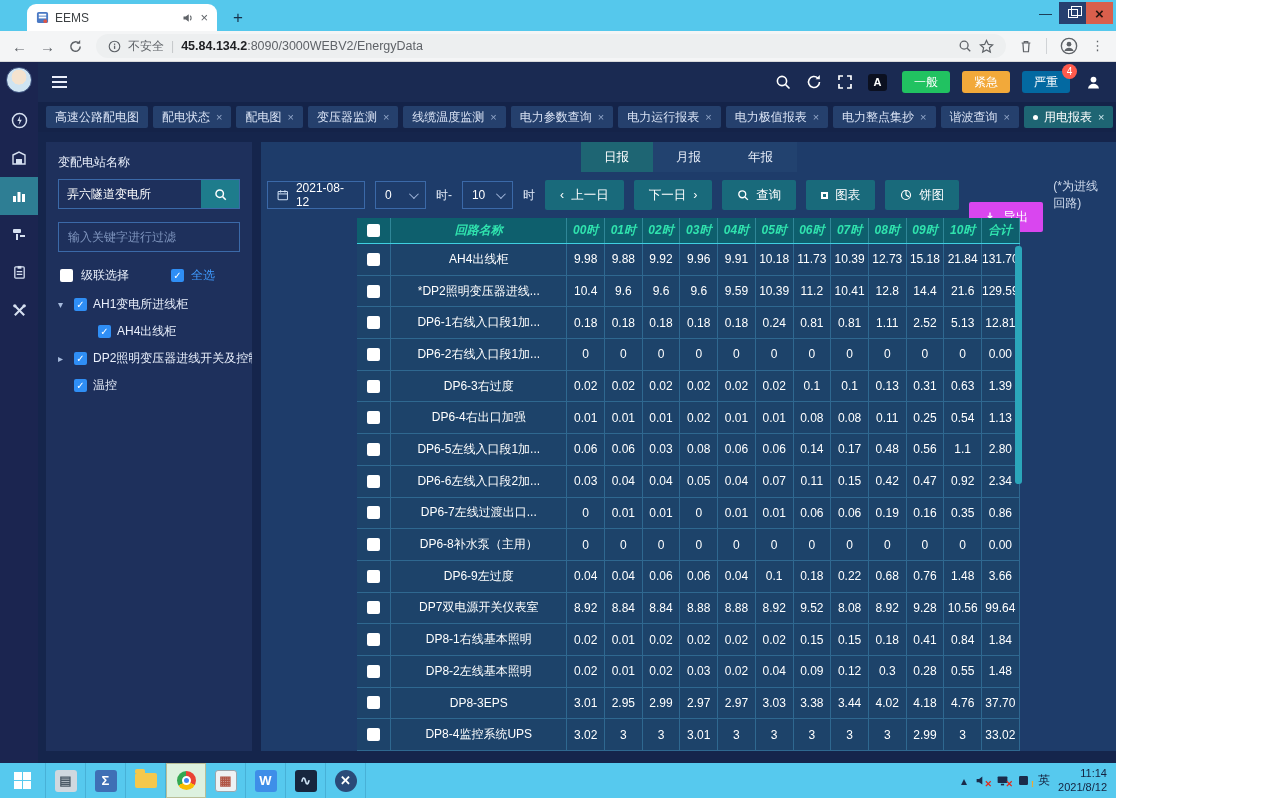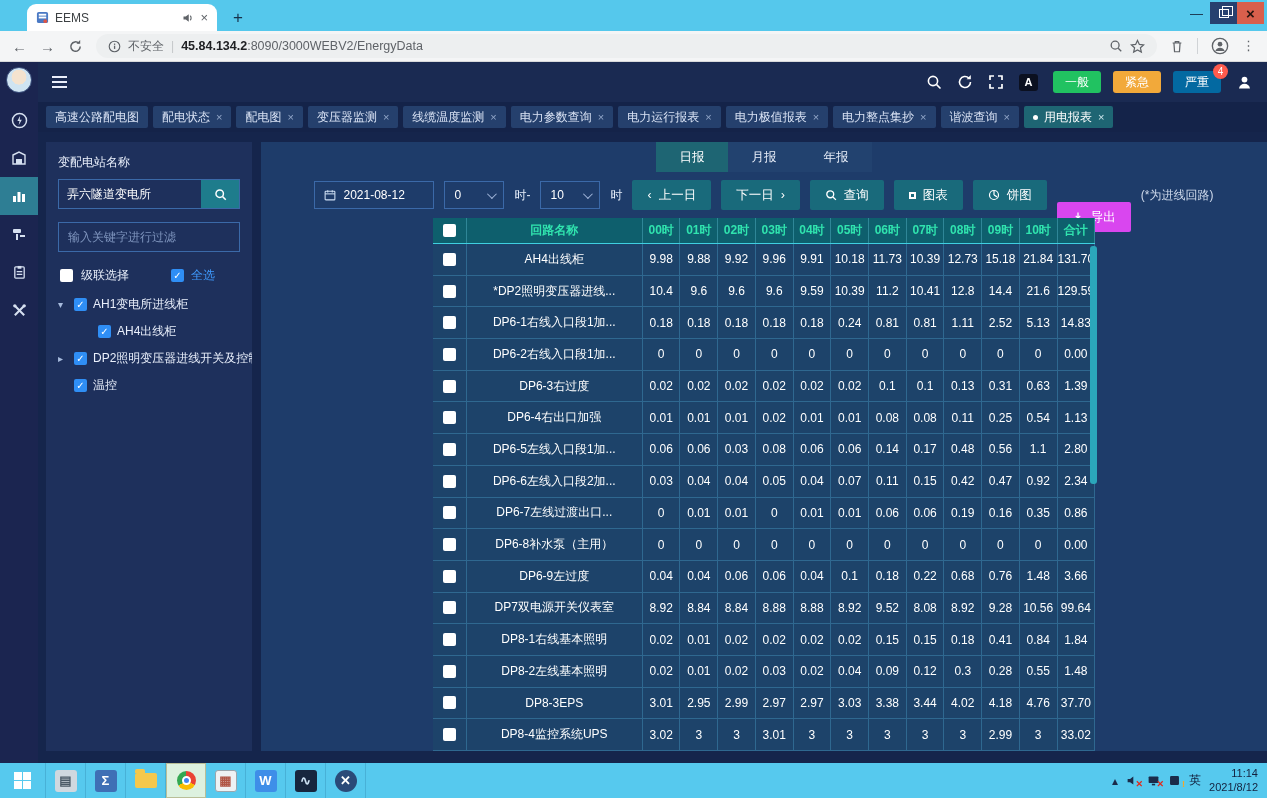--- a/index.html
+++ b/index.html
@@ -1,17 +1,17 @@
 <!DOCTYPE html>
 <html><head>
 <meta charset="utf-8">
 <style>
   * { box-sizing: border-box; margin: 0; padding: 0; }
   html,body { width:1267px; height:798px; overflow:hidden; font-family:"Liberation Sans", sans-serif; }
-  .stage { width:1267px; height:798px; display:flex; flex-direction:column; background:#15254c; }
+  .stage { width:1116px; height:798px; display:flex; flex-direction:column; background:#15254c; }
 
   
   .tabstrip { height:31px; background:#55c8ec; position:relative; display:flex; align-items:flex-end; flex:none; }
   .btab { margin-left:27px; width:190px; height:27px; background:#fff; border-radius:9px 9px 0 0; display:flex; align-items:center; gap:6px; padding:0 9px; font-size:12px; color:#3c4043; }
   .btab-title { flex:1; }
   .newtab { margin-left:16px; margin-bottom:5px; font-size:17px; color:#17314a; line-height:1; }
   .win-controls { position:absolute; top:2px; right:3px; display:flex; }
   .win-btn { width:27px; height:22px; display:flex; align-items:center; justify-content:center; font-size:13px; color:#16273f; }
   .win-btn.restore { background:#27406f; }
   .restore-glyph { width:10px; height:9px; border:1.5px solid #fff; position:relative; background:#27406f; }
@@ -83,21 +83,21 @@
   .chev { width:7px; height:7px; border-right:1.5px solid #9fb4d8; border-bottom:1.5px solid #9fb4d8; transform:rotate(45deg) translateY(-2px); }
   .tbtn { height:30px; border:none; padding:0 15px; background:#196a7b; color:#fff; font-size:12.5px; display:flex; align-items:center; gap:7px; border-radius:2px; font-family:inherit; cursor:pointer; white-space:nowrap; }
   .tbtn.export { background:#d946ef;margin-top:44px; }
   .sq-icon { width:7px; height:7px; border:2px solid #fff; }
   .note { color:#cfdaec; }
 
   
   .table { flex:1; display:flex; flex-direction:column; margin:0 3px 0 3px; min-height:0; position:relative; }
   .tr { display:grid; grid-template-columns:34px 176px repeat(12, 1fr); }
   .tc { display:flex; align-items:center; justify-content:center; font-size:12px; border-right:1px solid rgba(77,166,208,.38); border-bottom:1px solid rgba(77,166,208,.38); overflow:hidden; white-space:nowrap; }
-  .th-row { height:26px; background:#0e5f6d; color:#30e3ae; font-weight:bold; flex:none; border-bottom:1px solid #3fcfe0; }
+  .th-row { height:26px; background:#0e5f6d; color:#30e3ae; font-weight:bold; flex:none; border-bottom:1px solid #3fcfe0;font-style:italic; }
   .th-row .tc { border-bottom:none; border-right:1px solid rgba(110,210,230,.35); }
   .td-row { flex:1; background:#1d436a; color:#fff; min-height:0; }
   .foot-row { height:26px; background:#1d3e62; color:#fff; flex:none; border-bottom:1px solid rgba(77,166,208,.5); }
   .scroll-thumb { position:absolute; right:-2px; top:28px; width:7px; height:238px; background:#2ba6ba; border-radius:3px; }
 
   
   .taskbar { height:35px; background:#56c9ee; display:flex; align-items:stretch; flex:none; }
   .tb-btn { width:40px; display:flex; align-items:center; justify-content:center; border-right:1px solid rgba(10,70,110,.18); cursor:pointer; }
   .tb-btn.start { width:46px; }
   .winlogo { display:grid; grid-template-columns:8px 8px; grid-template-rows:8px 8px; gap:1.5px; }
@@ -489,21 +489,21 @@
                 <div class="tc ">0.18</div>
                 <div class="tc ">0.18</div>
                 <div class="tc ">0.18</div>
                 <div class="tc ">0.18</div>
                 <div class="tc ">0.24</div>
                 <div class="tc ">0.81</div>
                 <div class="tc ">0.81</div>
                 <div class="tc ">1.11</div>
                 <div class="tc ">2.52</div>
                 <div class="tc ">5.13</div>
-                <div class="tc ">14.83</div>
+                <div class="tc ">12.81</div>
               </div>
               <div class="tr td-row">
                 <div class="tc ">
                   <span class="checkbox"></span>
                 </div>
                 <div class="tc ">DP6-2右线入口段1加...</div>
                 <div class="tc ">0</div>
                 <div class="tc ">0</div>
                 <div class="tc ">0</div>
                 <div class="tc ">0</div>

